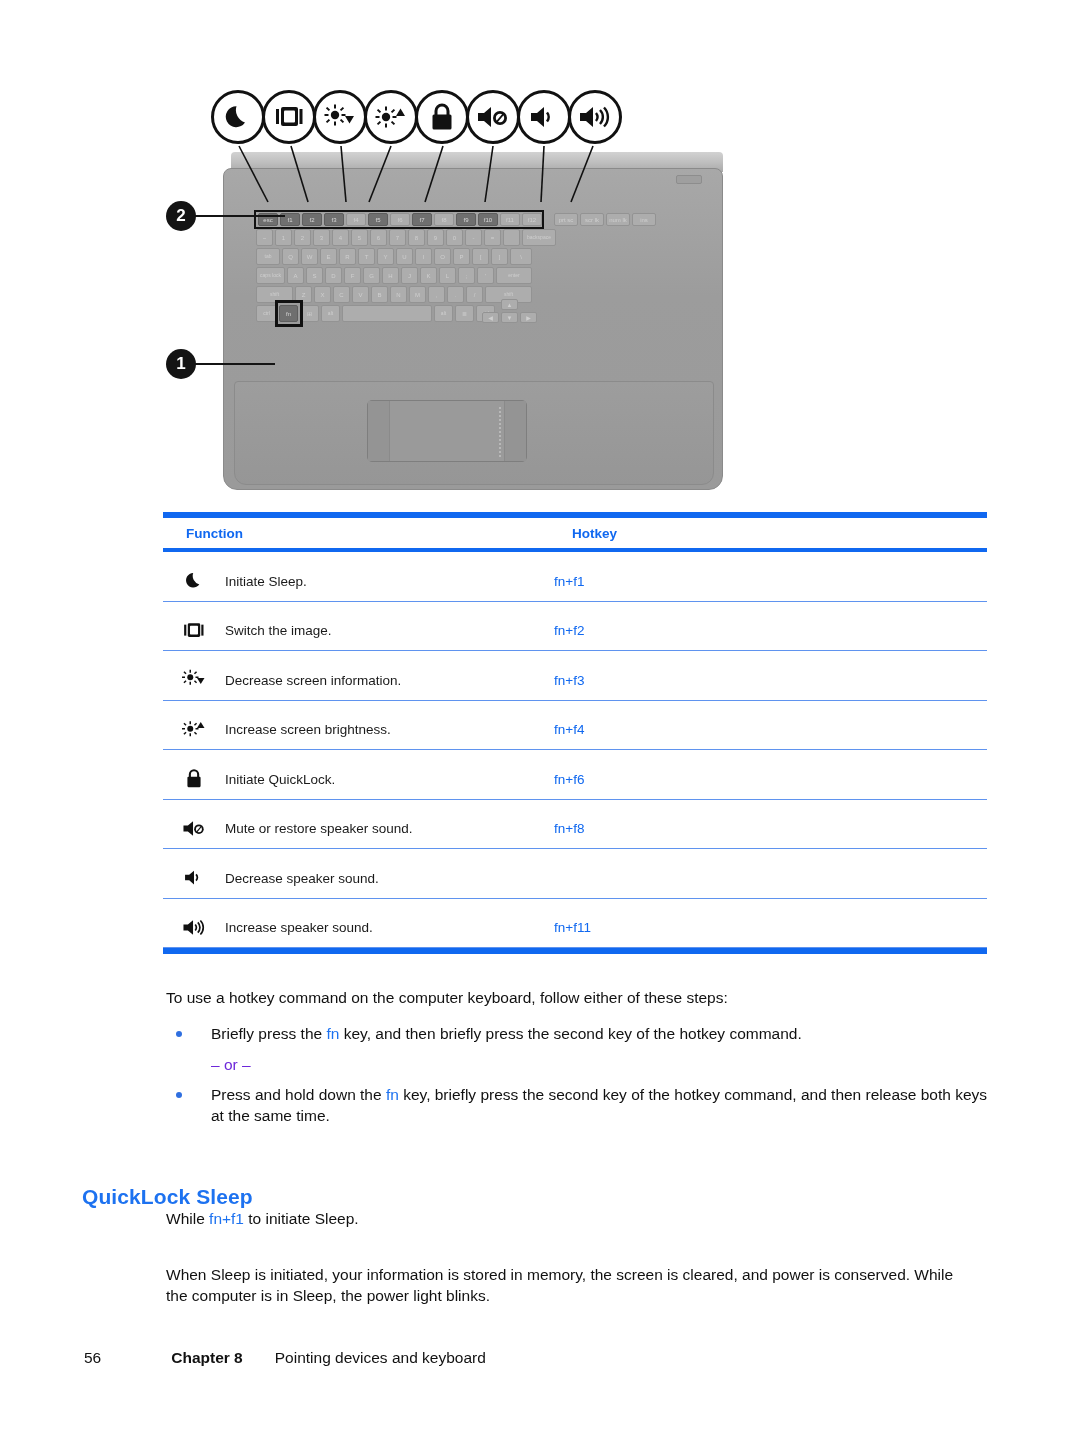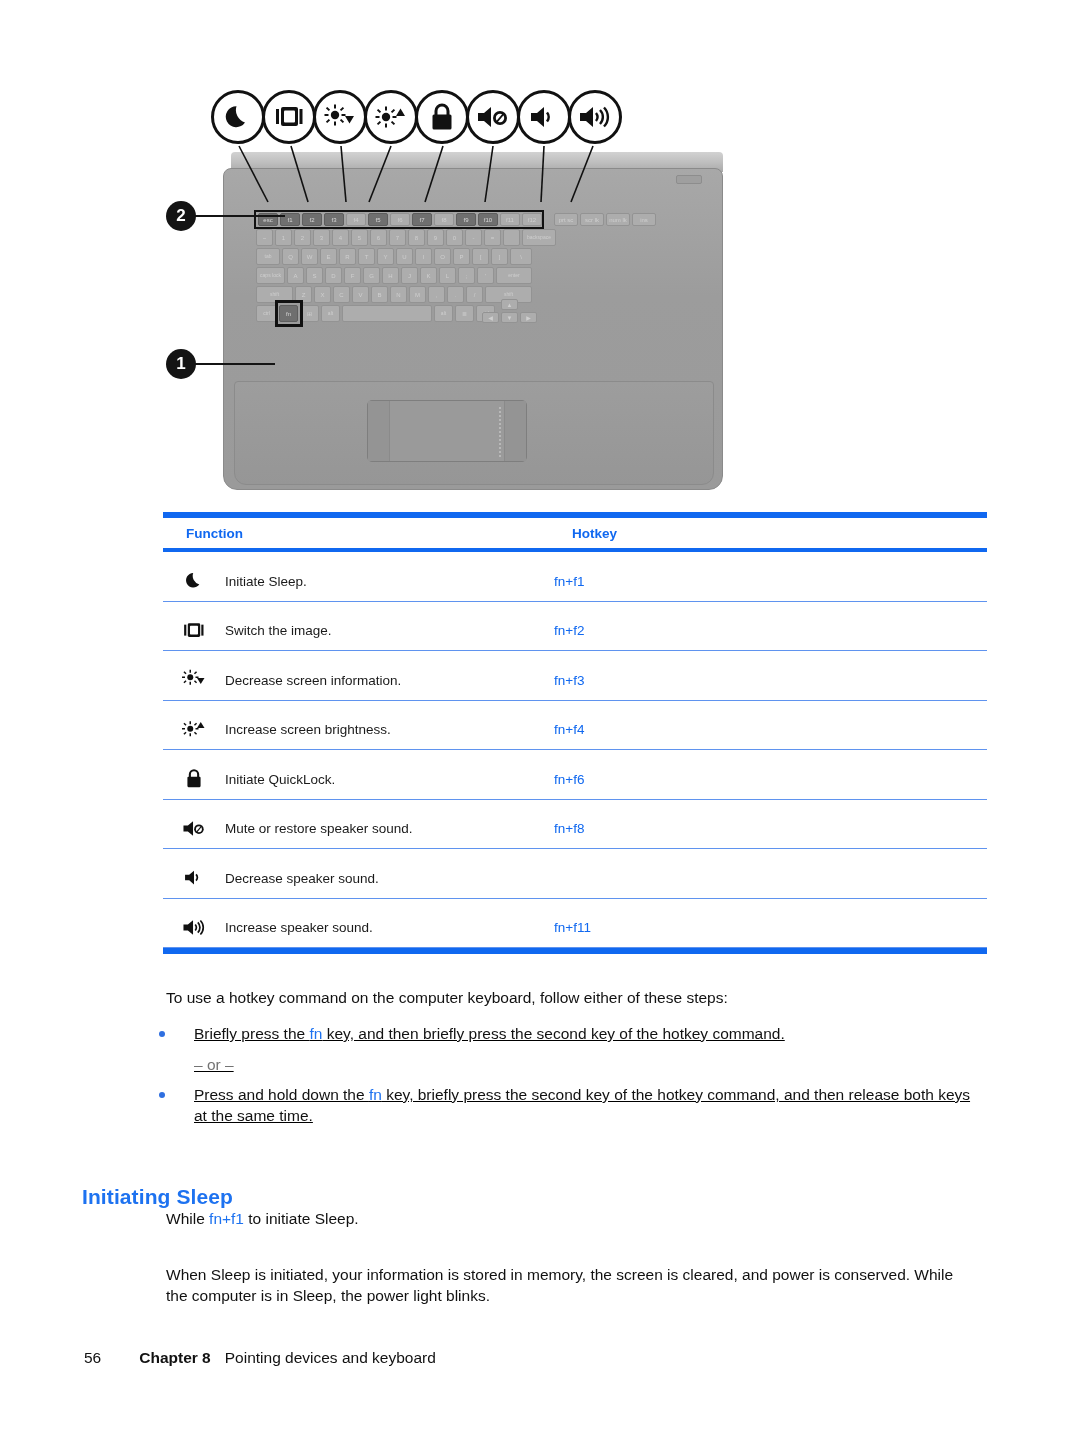--- a/index.html
+++ b/index.html
@@ -230,44 +230,43 @@
     margin: 0;
   }
   .lead {
     position: absolute;
     left: 166px;
     top: 8px;
     width: 830px;
   }
   .bullet-list {
     position: absolute;
-    left: 156px;
+    left: 173px;
     top: 44px;
     width: 820px;
-    text-decoration: underline;
   }
   .bullet-item {
     position: relative;
     padding-left: 38px;
     margin-bottom: 11px;
   }
   .bullet-dot {
     position: absolute;
     left: 3px;
     top: 7px;
     width: 6px;
     height: 6px;
     border-radius: 50%;
     background: #2f6fe0;
   }
   .orline {
     padding-left: 38px;
     margin-bottom: 11px;
     font-size: 15.5px;
-    color: #737373;
+    color: #6d28d9;
   }
   .kbd {
     color: #1d72f0;
   }
   #section-heading {
     position: absolute;
     left: 82px;
     top: 1168px;
     font-size: 21px;
     font-weight: bold;
@@ -293,24 +292,25 @@
 
   
   #footer {
     position: absolute;
     left: 84px;
     top: 1349px;
     font-size: 15.5px;
     color: #111111;
     display: flex;
     align-items: center;
+    gap: 32px;
   }
   #footer .pg { font-weight: normal; }
   #footer .chap { font-weight: bold; margin-left: 38px; }
-  #footer .ttl { font-weight: normal; margin-left: 14px; }
+  #footer .ttl { font-weight: normal; }
 </style>
 </head>
 <body>
 
 <div id="figure">
 
   <svg class="leaders" viewBox="0 0 560 400" width="560" height="400">
     <g stroke="#111111" stroke-width="1.6" fill="none">
       <line x1="76" y1="56" x2="105" y2="112"></line>
       <line x1="128" y1="56" x2="145" y2="112"></line>
@@ -662,21 +662,21 @@
 
     <div class="orline">– or –</div>
 
     <div class="bullet-item para">
       <span class="bullet-dot"></span>
       <span>Press and hold down the </span><span class="kbd">fn</span><span> key, briefly press the second key of the hotkey command, and then release both keys at the same time.</span>
     </div>
   </div>
 </div>
 
-<h2 id="section-heading">Initiating Sleep</h2>
+<h2 id="section-heading">QuickLock Sleep</h2>
 
 <div id="press-line">
   <span>While </span><span class="kbd">fn+f1</span><span> to initiate Sleep.</span>
 </div>
 
 <p id="sleep-para">When Sleep is initiated, your information is stored in memory, the screen is cleared, and power is conserved. While the computer is in Sleep, the power light blinks.</p>
 
 <div id="footer">
   <span class="pg">56</span>
   <span class="chap">Chapter 8</span>

